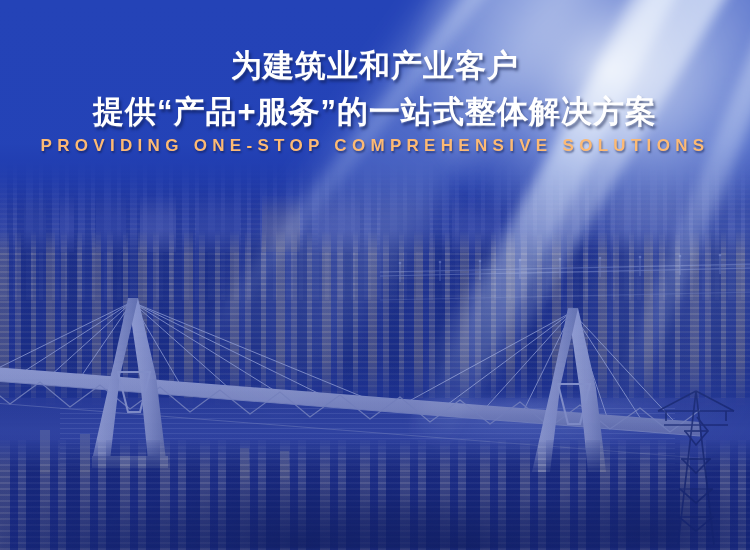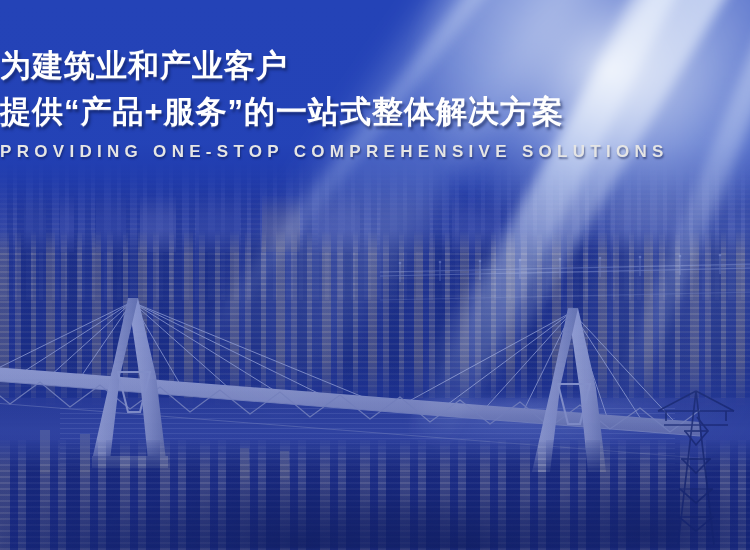--- a/index.html
+++ b/index.html
@@ -177,34 +177,34 @@
     mix-blend-mode:multiply;
   }
   .tint2{
     position:absolute;inset:0;
     background:linear-gradient(180deg, #2443b7 0%, rgba(36,67,183,.98) 26%, rgba(40,68,175,.20) 38%, rgba(40,66,170,.10) 70%, rgba(34,56,158,.18) 100%);
   }
 
   
   .copy{
     position:absolute;left:0;right:0;top:46px;
+    text-align:center;
     z-index:40;
   }
   .line1,.line2{
     color:#ffffff;
     font-weight:bold;
     letter-spacing:1px;
     text-shadow:2px 3px 3px rgba(10,22,70,.55), 0 1px 0 rgba(255,255,255,.25);
     white-space:nowrap;
   }
   .line1{font-size:31px;line-height:40px;}
   .line2{font-size:31px;line-height:48px;margin-top:2px;}
   .subtitle{
-    margin-top:6px;
-    color:#e5e5e5;
+    color:#fdba74;
     font-size:17px;
     font-weight:bold;
     letter-spacing:5.3px;
     text-shadow:1px 2px 2px rgba(12,24,74,.5);
     white-space:nowrap;
   }
 </style>
 </head>
 <body>
 

